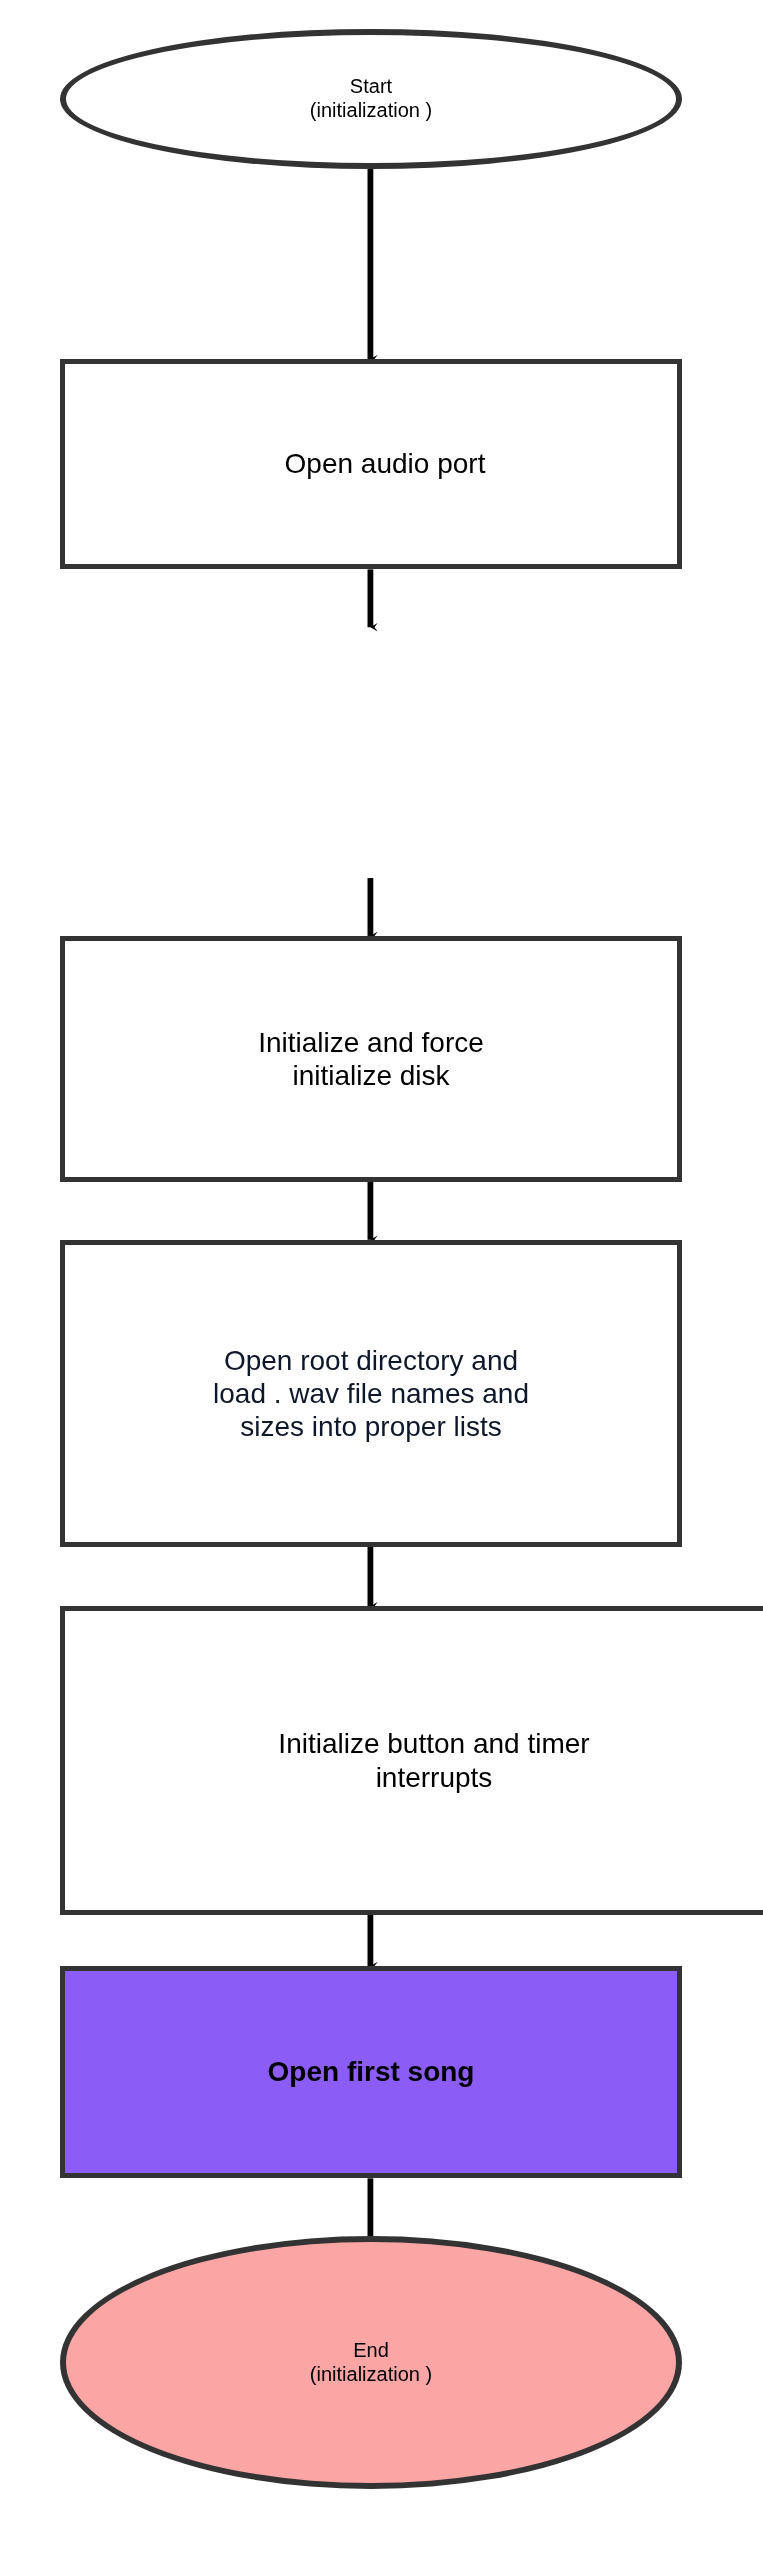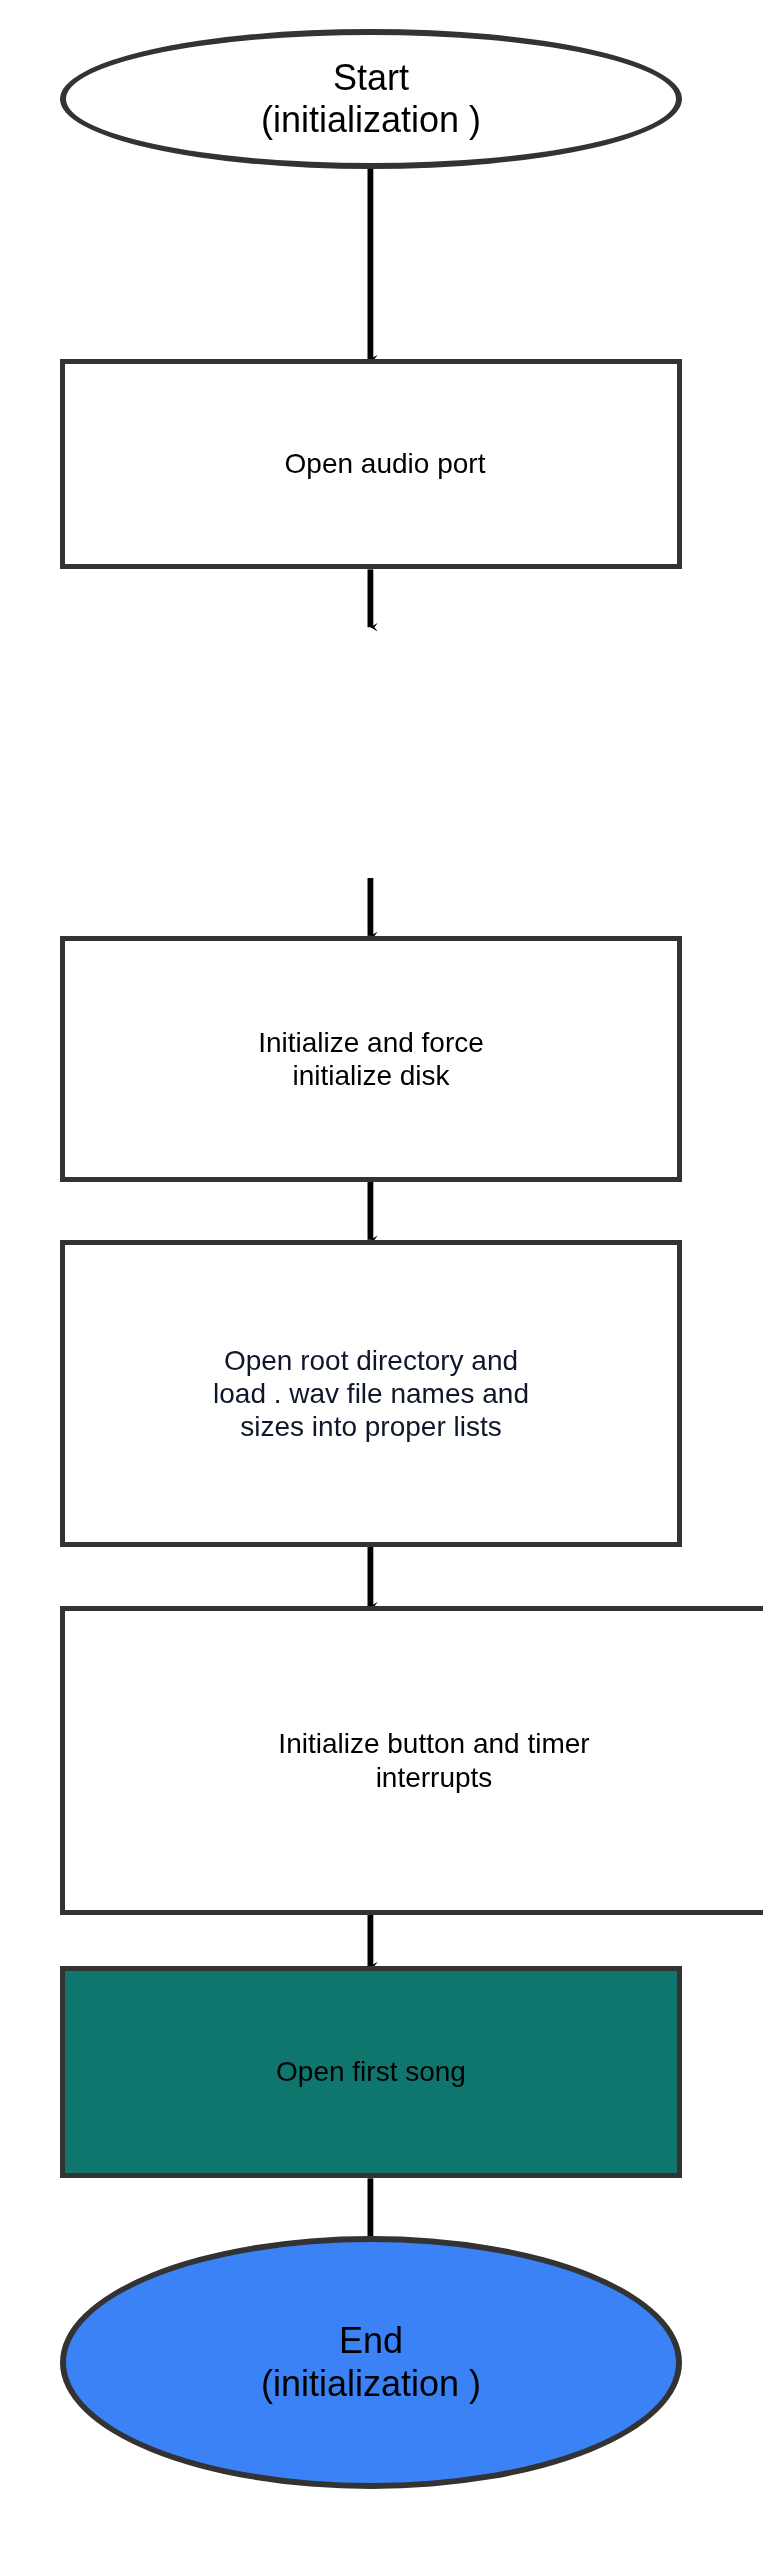--- a/index.html
+++ b/index.html
@@ -26,21 +26,21 @@
     display: flex;
     align-items: center;
     justify-content: center;
     text-align: center;
     color: #000000;
     line-height: 1.18;
   }
   .terminator {
     border: 6.8px solid #333333;
     border-radius: 50%;
-    font-size: 36px;
+    font-size: 20px;
   }
   .process {
     border: 5.8px solid #333333;
     font-size: 28px;
   }
   .node-text {
     display: block;
     white-space: pre-line;
     padding: 0 9.6px;
   }
@@ -94,23 +94,23 @@
     <span class="node-text">Open root directory and
 load . wav file names and
 sizes into proper lists</span>
   </div>
 
   <div class="node process" style="left: 60px; top: 1606px; width: 748px; height: 309px; border-color: rgb(51, 51, 51); background: rgb(255, 255, 255); color: rgb(0, 0, 0);">
     <span class="node-text">Initialize  button and timer
 interrupts</span>
   </div>
 
-  <div class="node process" style="left: 60px; top: 1966px; width: 622px; height: 212px; border-color: rgb(51, 51, 51); background: #0f766e; color: rgb(0, 0, 0);">
+  <div class="node process" style="left: 60px; top: 1966px; width: 622px; height: 212px; border-color: rgb(51, 51, 51); background: #8b5cf6; color: rgb(0, 0, 0); font-weight: bold;">
     <span class="node-text">Open first song</span>
   </div>
 
-  <div class="node terminator" style="left: 60px; top: 2236px; width: 622px; height: 253px; border-color: rgb(51, 51, 51); background: #3b82f6; color: rgb(0, 0, 0);">
+  <div class="node terminator" style="left: 60px; top: 2236px; width: 622px; height: 253px; border-color: rgb(51, 51, 51); background: #fca5a5; color: rgb(0, 0, 0);">
     <span class="node-text">End
 (initialization  )</span>
   </div>
 
 </div>
 
 
 </body></html>

